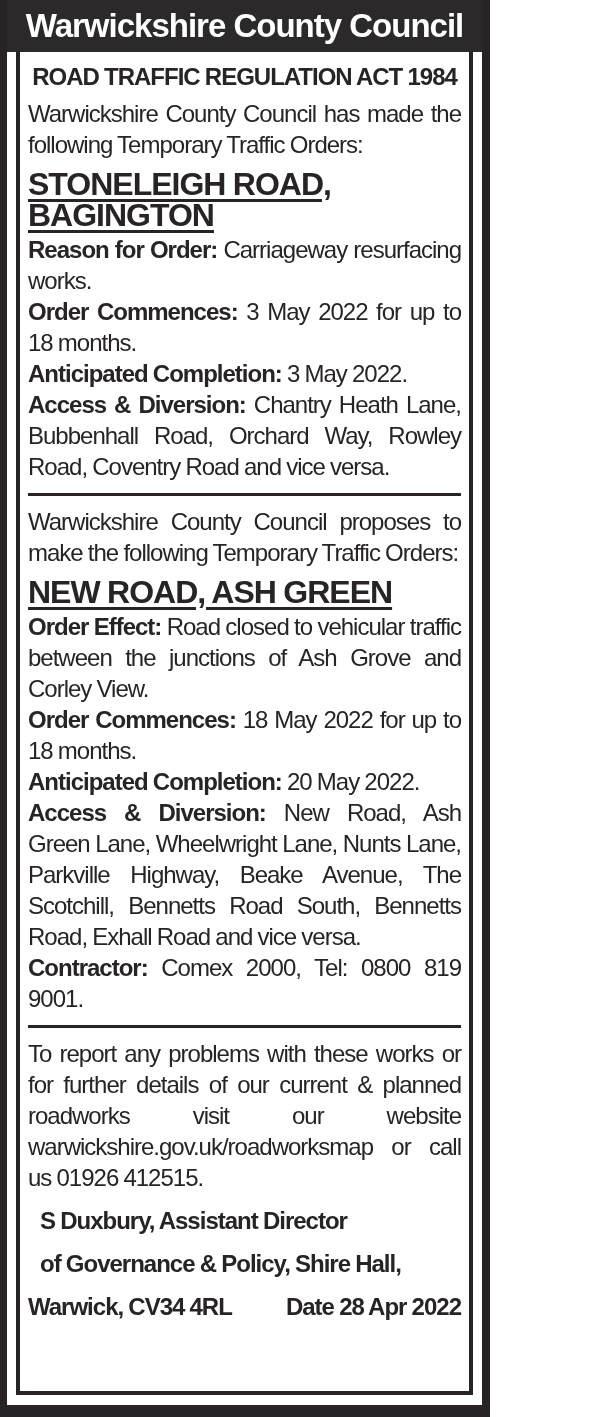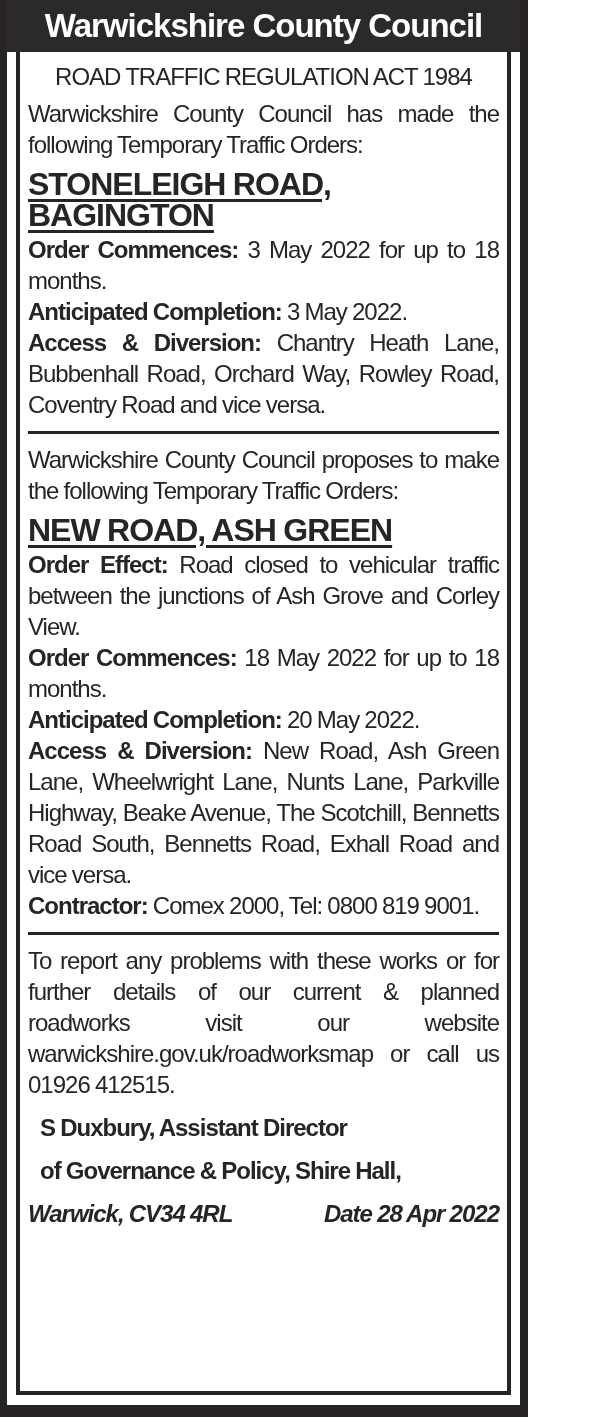--- a/index.html
+++ b/index.html
@@ -2,21 +2,21 @@
 <html style="--ink: #272326; --bar: #2c292b; --paper: #ffffff;"><head>
 <meta charset="utf-8">
 <style>
   :root{
     --ink:#272326;
     --bar:#2c292b;
     --paper:#ffffff;
   }
   html,body{margin:0;padding:0;background:#fff;}
   .page{
-    width:528px;height:1417px;
+    width:490px;height:1417px;
     box-sizing:border-box;
     background:var(--paper);
     border-left:7px solid var(--ink);
     border-right:8px solid var(--ink);
     border-bottom:12px solid var(--ink);
     display:flex;flex-direction:column;
     font-family:"Liberation Sans","DejaVu Sans",sans-serif;
     color:var(--ink);
     overflow:hidden;
   }
@@ -32,21 +32,21 @@
     margin:0 9px 10px 9px;
     border:4px solid var(--ink);
     border-top:none;
     padding:9px 8px 4px 8px;
     box-sizing:border-box;
     font-size:24px;line-height:31px;
     letter-spacing:-1px;word-spacing:-0.5px;
   }
   .act-title{
     margin:0 0 6px 0;
-    font-size:24px;font-weight:normal;text-align:center;
+    font-size:24px;font-weight:bold;text-align:center;
   }
   p{margin:0 0 6px 0;text-align:justify;}
   p.item{margin:0;}
   .bold{font-weight:normal;}
   .lbl{font-weight:bold;}
   h2.road{
     font-size:32px;font-weight:bold;
     margin:9px 0 3px 0;
     text-decoration:underline;
     text-decoration-thickness:2.5px;
@@ -55,40 +55,40 @@
   .divider{
     border:none;height:0;
     border-top:3.5px solid var(--ink);
     margin:11px 0 10px 0;
   }
   .sig{margin-top:7px;font-weight:bold;}
   .sig p{margin:12px;text-align:left;}
   .sig-row{
     display:flex;justify-content:space-between;align-items:baseline;
     font-weight:bold;
-    font-style:italic;
   }
 </style>
 </head>
 <body>
 
 <div class="page">
 
   <header class="masthead">
     <span>Warwickshire County Council</span>
   </header>
 
   <div class="inner">
 
     <h1 class="act-title">ROAD TRAFFIC REGULATION ACT 1984</h1>
 
     <p class="bold">Warwickshire County Council has made the following Temporary Traffic Orders:</p>
 
     <section>
       <h2 class="road">STONELEIGH ROAD, BAGINGTON</h2>
+      <p class="item"><span class="lbl">Reason for Order:</span> <span>Carriageway resurfacing works.</span></p>
       <p class="item"><span class="lbl">Order Commences:</span> <span>3 May 2022 for up to 18 months.</span></p>
       <p class="item"><span class="lbl">Anticipated Completion:</span> <span>3 May 2022.</span></p>
       <p class="item"><span class="lbl">Access &amp; Diversion:</span> <span>Chantry Heath Lane, Bubbenhall Road, Orchard Way, Rowley Road, Coventry Road and vice versa.</span></p>
     </section>
 
     <hr class="divider">
 
     <p class="bold">Warwickshire County Council proposes to make the following Temporary Traffic Orders:</p>
 
     <section>

